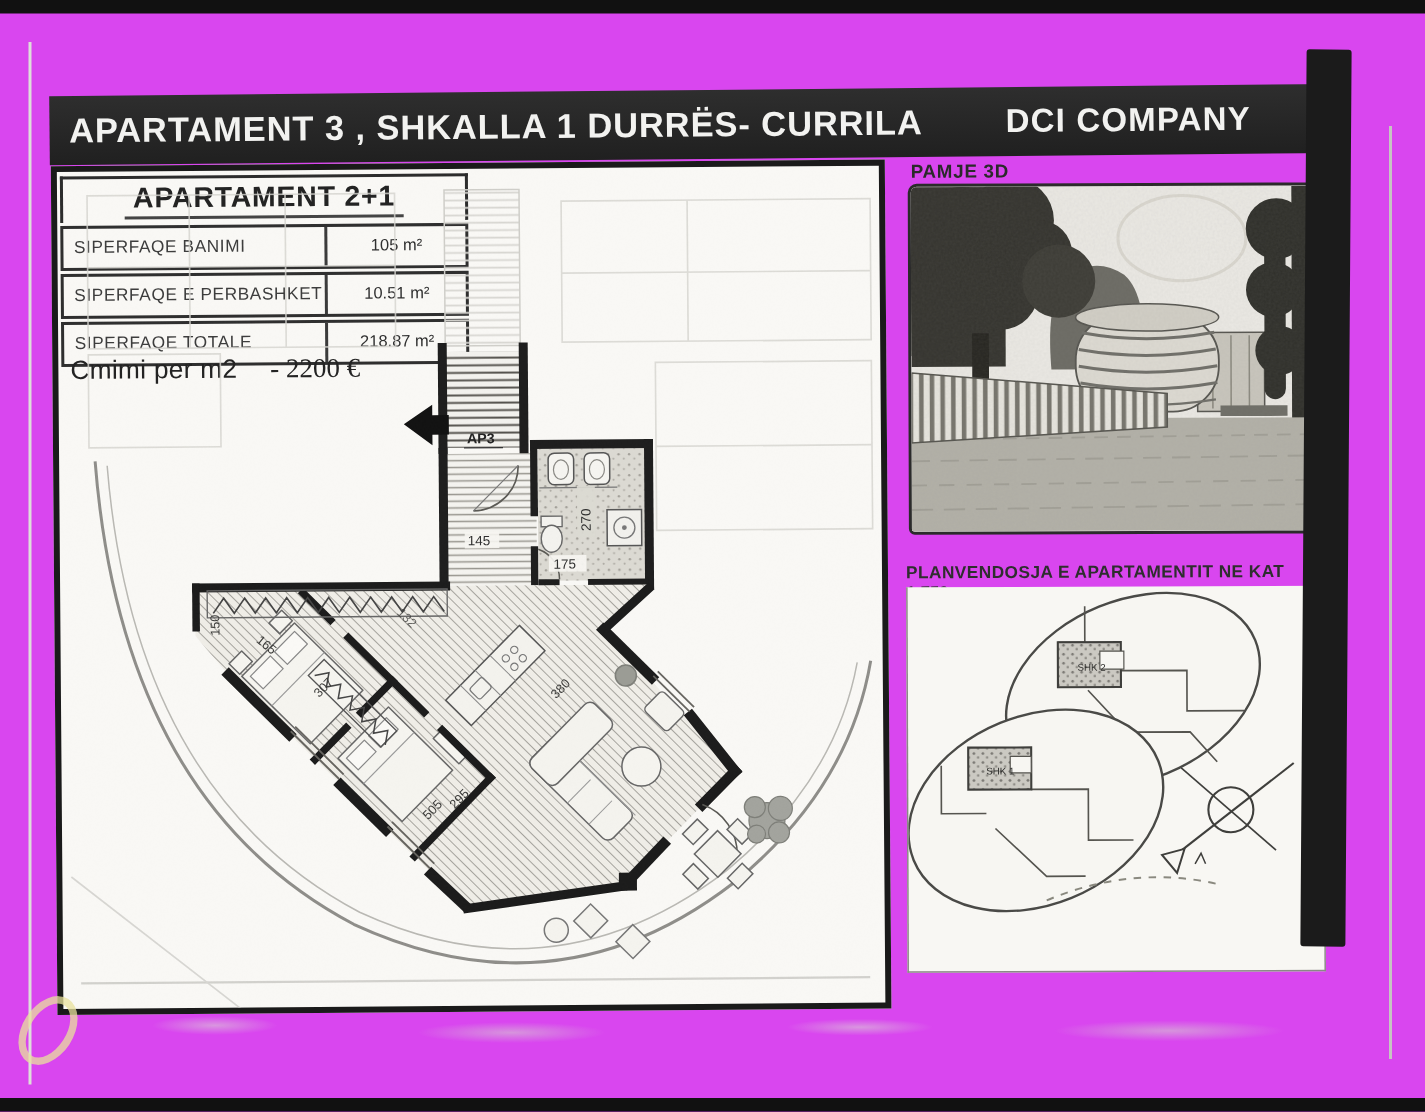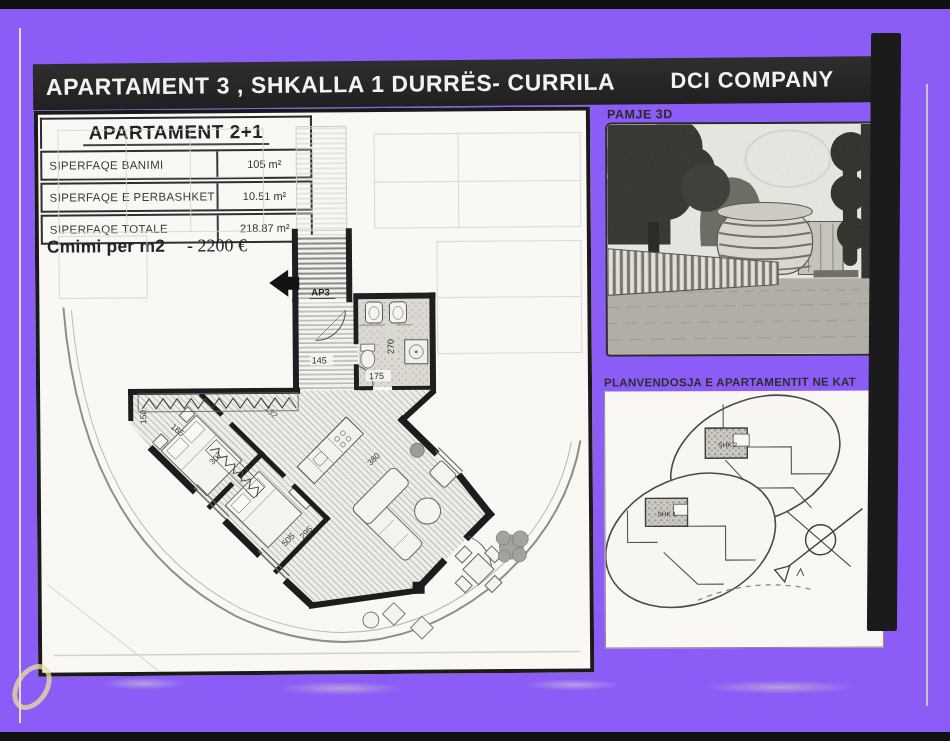--- a/index.html
+++ b/index.html
@@ -1,16 +1,16 @@
 <!DOCTYPE html>
 <html><head>
 <meta charset="utf-8">
 <style>
   html,body{margin:0;padding:0;background:#0d0d0d;}
-  .stage{position:relative;width:950px;height:741px;overflow:hidden;background:#8b5cf6;
+  .stage{position:relative;width:950px;height:741px;overflow:hidden;background:#d946ef;
          font-family:"Liberation Sans",sans-serif;}
   .abs{position:absolute;}
   
   .strip-top{left:0;top:0;width:950px;height:9px;background:#111;}
   .strip-bottom{left:0;top:732px;width:950px;height:9px;background:#111;}
   .edge-line-left{left:19px;top:28px;width:2px;height:695px;background:#dededa;}
   .edge-line-right{left:926px;top:84px;width:2px;height:622px;background:#c6c5c1;}
   .scan-bar-right{left:869px;top:33px;width:30px;height:598px;background:#1b1b1b;
                   transform:rotate(.4deg);border-radius:2px;}
   .smudge-band{left:40px;top:674px;width:860px;height:24px;opacity:.55;
@@ -32,21 +32,21 @@
   .plan-frame{left:36px;top:108px;width:548px;height:558px;border:4px solid #1a1a1a;
               background:#faf9f6;transform:rotate(-.25deg);}
   .info-table{left:2px;top:3px;width:272px;color:#333;}
   .it-title{border:2px solid #2b2b2b;border-bottom:none;background:#faf9f6;text-align:center;
             font-size:19px;font-weight:bold;letter-spacing:.5px;padding:3px 0 4px 0;color:#222;}
   .it-title span{border-bottom:2px solid #444;padding:0 6px 1px 6px;}
   .it-row{display:flex;border:2px solid #2e2e2e;margin-top:2px;background:#faf9f6;}
   .it-label{flex:1;font-size:11.5px;letter-spacing:.4px;padding:7px 0 7px 7px;color:#3c3c3c;}
   .it-value{width:92px;font-size:11px;text-align:center;padding:7px 0;border-left:2px solid #3a3a3a;color:#2f2f2f;}
   .price-line{left:8px;top:122px;font-size:17.5px;color:#222;white-space:nowrap;}
-  .price-label{font-weight:bold;letter-spacing:.2px;text-align:right;}
+  .price-label{font-weight:normal;letter-spacing:.2px;text-align:right;}
   .price-value{font-family:"Liberation Serif",serif;margin-left:17px;font-size:18px;}
   .plan-svg{left:0;top:0;width:548px;height:558px;}
   
   .photo-label{left:608px;top:108px;font-size:12.5px;font-weight:bold;letter-spacing:.5px;color:#2a2a2a;text-align:center;}
   .photo-box{left:606px;top:123px;width:272px;height:230px;border:2px solid #2b2b2b;
              border-radius:6px 10px 4px 4px;overflow:hidden;background:#e9e7e2;}
   .siteplan-caption{left:604px;top:377px;width:277px;border-bottom:2px solid #6e6d69;padding-bottom:2px;color:#2e2e2e;}
   .siteplan-title{font-size:11.5px;font-weight:bold;letter-spacing:.3px;}
   .siteplan-scale{font-size:11px;font-weight:bold;margin-top:1px;}
   .site-box{left:604px;top:392px;width:277px;height:256px;border:1.5px solid #8a8985;border-top:none;background:#f8f7f3;}

